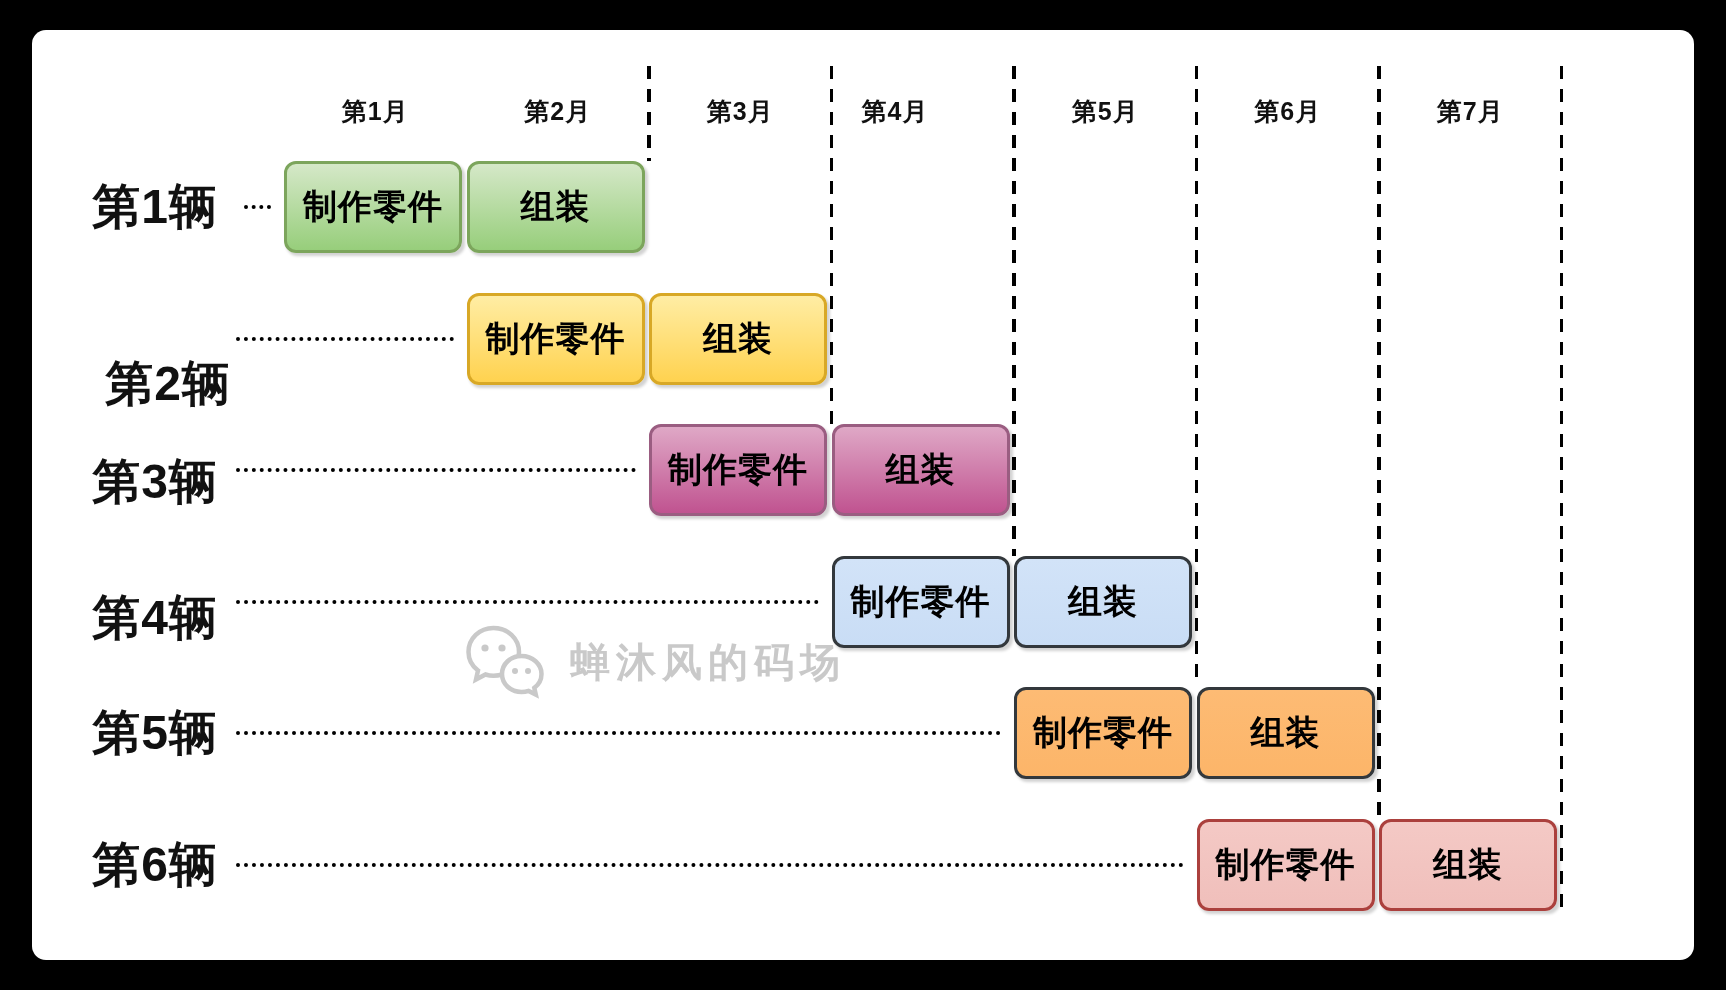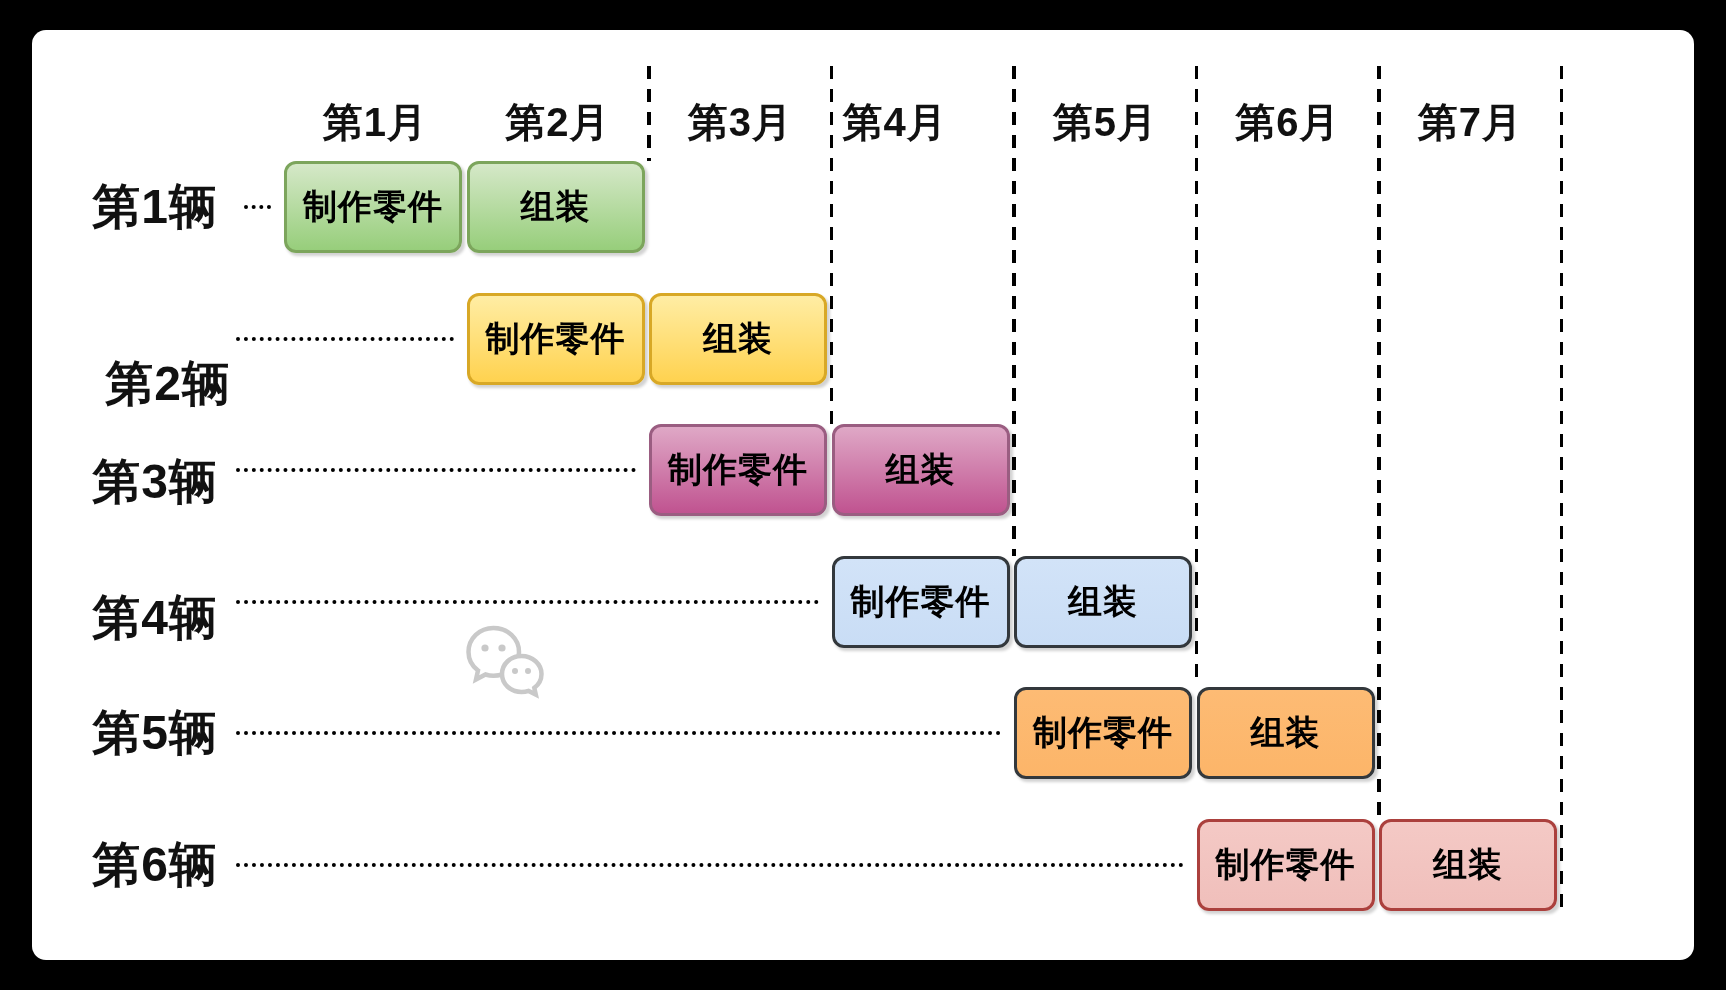--- a/index.html
+++ b/index.html
@@ -6,21 +6,21 @@
   .canvas {
     position:relative; width:1726px; height:990px; background:#000;
     font-family:"Liberation Sans", sans-serif; overflow:hidden;
   }
   .panel {
     position:absolute; left:32px; top:30px; width:1662px; height:930px;
     background:#ffffff; border-radius:14px;
   }
   .month-label {
     position:absolute; width:160px; text-align:center;
-    font-size:40px; font-weight:600; color:#111; letter-spacing:1px;
+    font-size:25px; font-weight:600; color:#111; letter-spacing:1px;
   }
   .vdash { position:absolute; width:3.5px; }
   .row-label {
     position:absolute; width:170px; text-align:right;
     font-size:48px; font-weight:700; color:#111; letter-spacing:1px;
   }
   .leader { position:absolute; height:0; border-top:4px dotted #000; }
   .bar {
     position:absolute; height:92px; border-radius:12px;
     box-sizing:border-box; border:3px solid #888;
@@ -92,14 +92,15 @@
         <path d="M 55 30 C 55 16.5 43.5 6 29.5 6 C 15.5 6 4.5 16.5 4.5 30 C 4.5 37.5 8 44 14 48.5 L 12 57.5 L 21.5 52.5 C 24 53.3 26.7 53.8 29.5 53.8 C 43.5 53.8 55 43.5 55 30 Z"></path>
         <path d="M 38 52 C 38 42 46.5 34 57.5 34 C 68.5 34 77.5 42 77.5 52 C 77.5 57.6 74.8 62.5 70.3 65.9 L 71.8 72.6 L 64.6 68.9 C 62.4 69.6 60 70 57.5 70 C 46.5 70 38 62 38 52 Z" fill="#fff"></path>
       </g>
       <g fill="#c9c9c9">
         <circle cx="21" cy="26" r="3.6"></circle>
           <circle cx="38" cy="26" r="3.6"></circle>
         <circle cx="51" cy="49" r="3"></circle>
           <circle cx="64" cy="49" r="3"></circle>
       </g>
     </svg>
+    <span class="watermark-text">蝉沐风的码场</span>
   </div>
 </div>
 
 </body></html>

